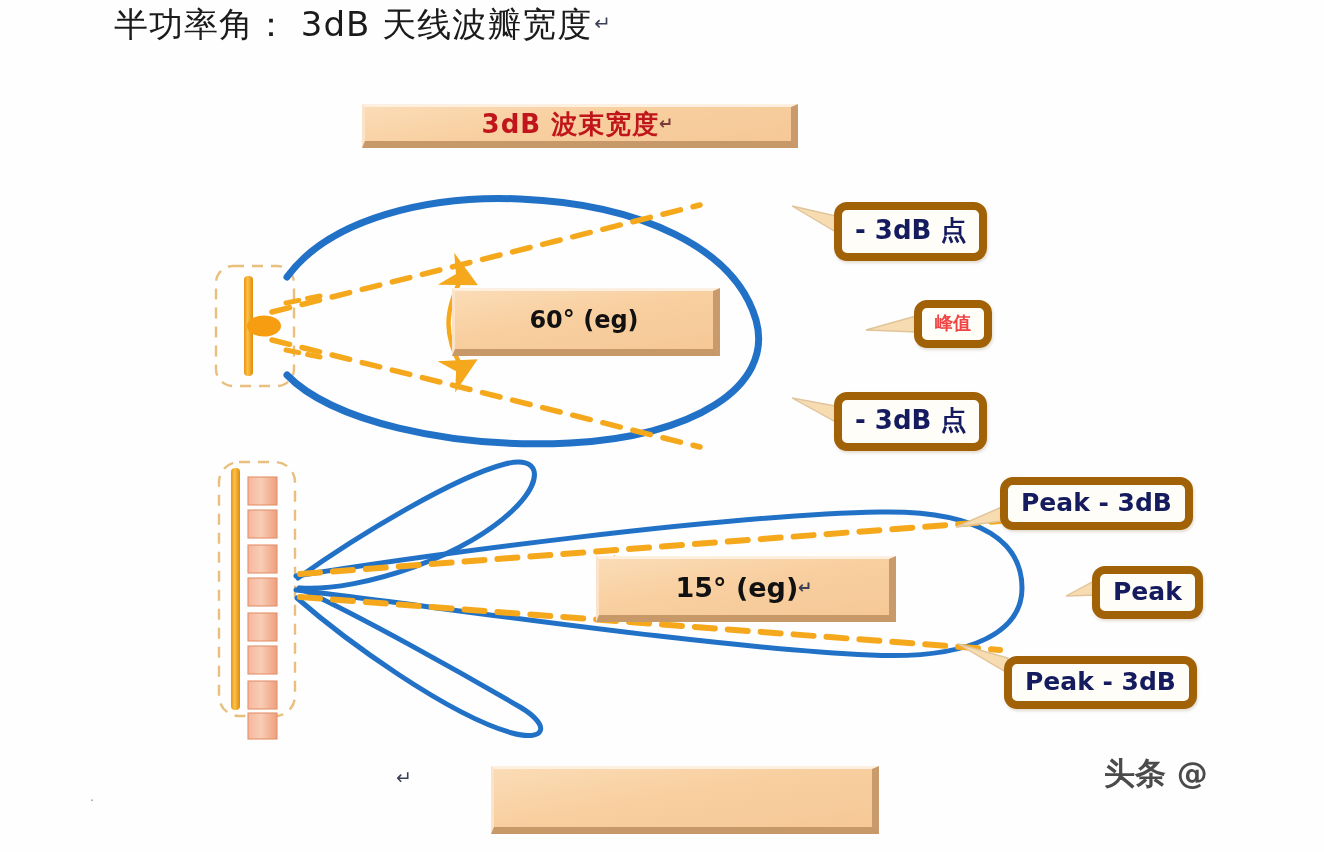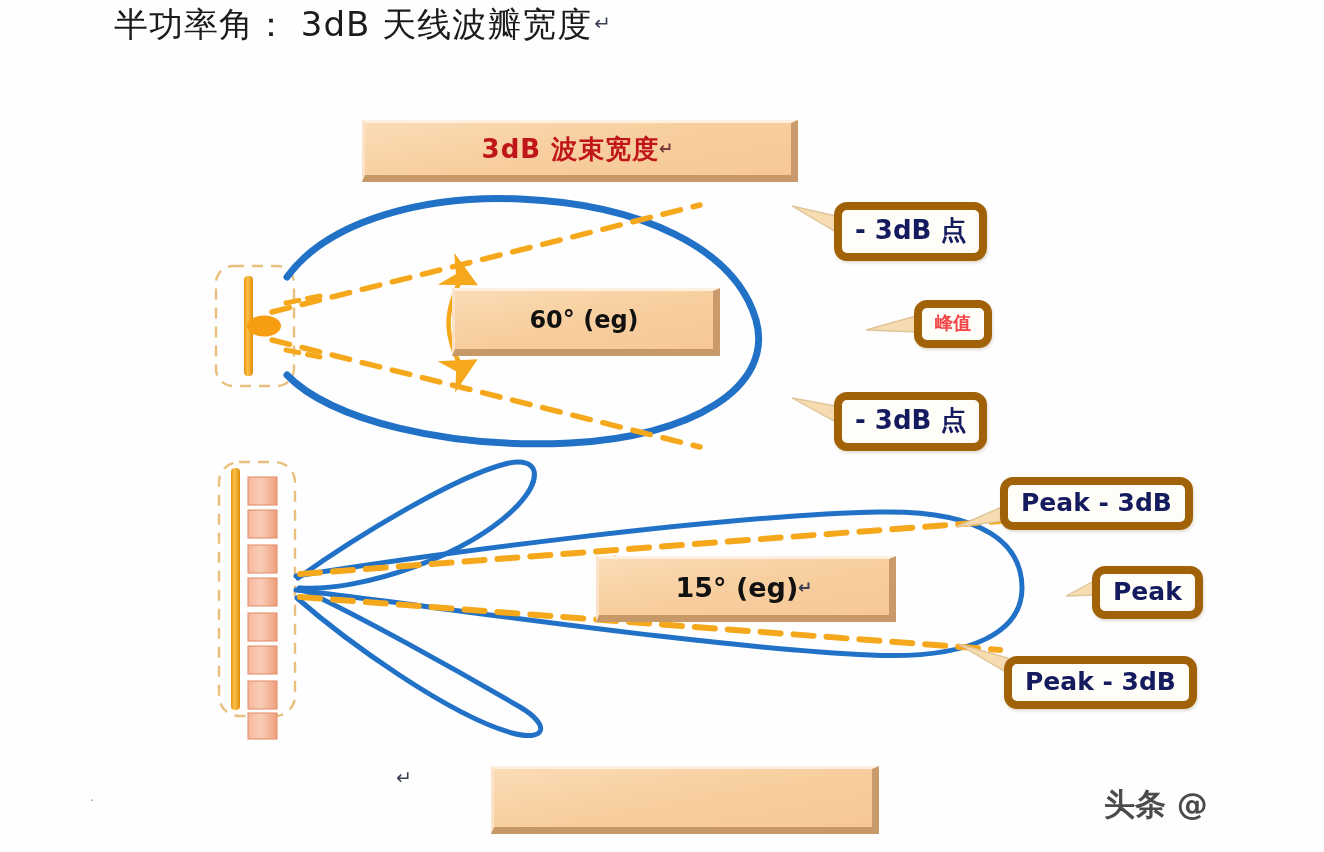--- a/index.html
+++ b/index.html
@@ -51,21 +51,21 @@
     align-items: center;
     justify-content: center;
   }
   .bevel-box .box-text {
     font-weight: bold;
     white-space: nowrap;
     font-family: "DejaVu Sans", sans-serif;
   }
 
   #box-3db-beamwidth {
-    left: 362px; top: 120px; width: 436px; height: 62px;
+    left: 362px; top: 104px; width: 436px; height: 44px;
   }
   #box-3db-beamwidth .box-text {
     color: #c0161b;
     font-size: 26px;
     letter-spacing: 1px;
   }
   #box-3db-beamwidth .pilcrow { color: #7a3a3a; font-size: 17px; vertical-align: 4px;}
 
   #box-angle-60 {
     left: 452px; top: 288px; width: 268px; height: 68px;
@@ -110,21 +110,21 @@
   #callout-peak-mid  { left: 914px; top: 300px; font-size: 18px; color:#ef4444;justify-content:flex-end;}
   #callout-3db-bot   { left: 834px; top: 392px; font-size: 26px; }
   #callout-peak3db-top { left: 1000px; top: 477px; font-size: 25px; }
   #callout-peak-low  { left: 1092px; top: 566px; font-size: 25px; }
   #callout-peak3db-bot { left: 1004px; top: 656px; font-size: 25px; }
 
   
   #watermark {
     position: absolute;
     left: 1104px;
-    top: 784px;
+    top: 753px;
     font-size: 31px;
     font-weight: bold;
     color: #3c3c3c;
     font-family: "DejaVu Sans", sans-serif;
     opacity: 0.92;
     white-space: nowrap;
   }
 
   
   .stray-pilcrow {

